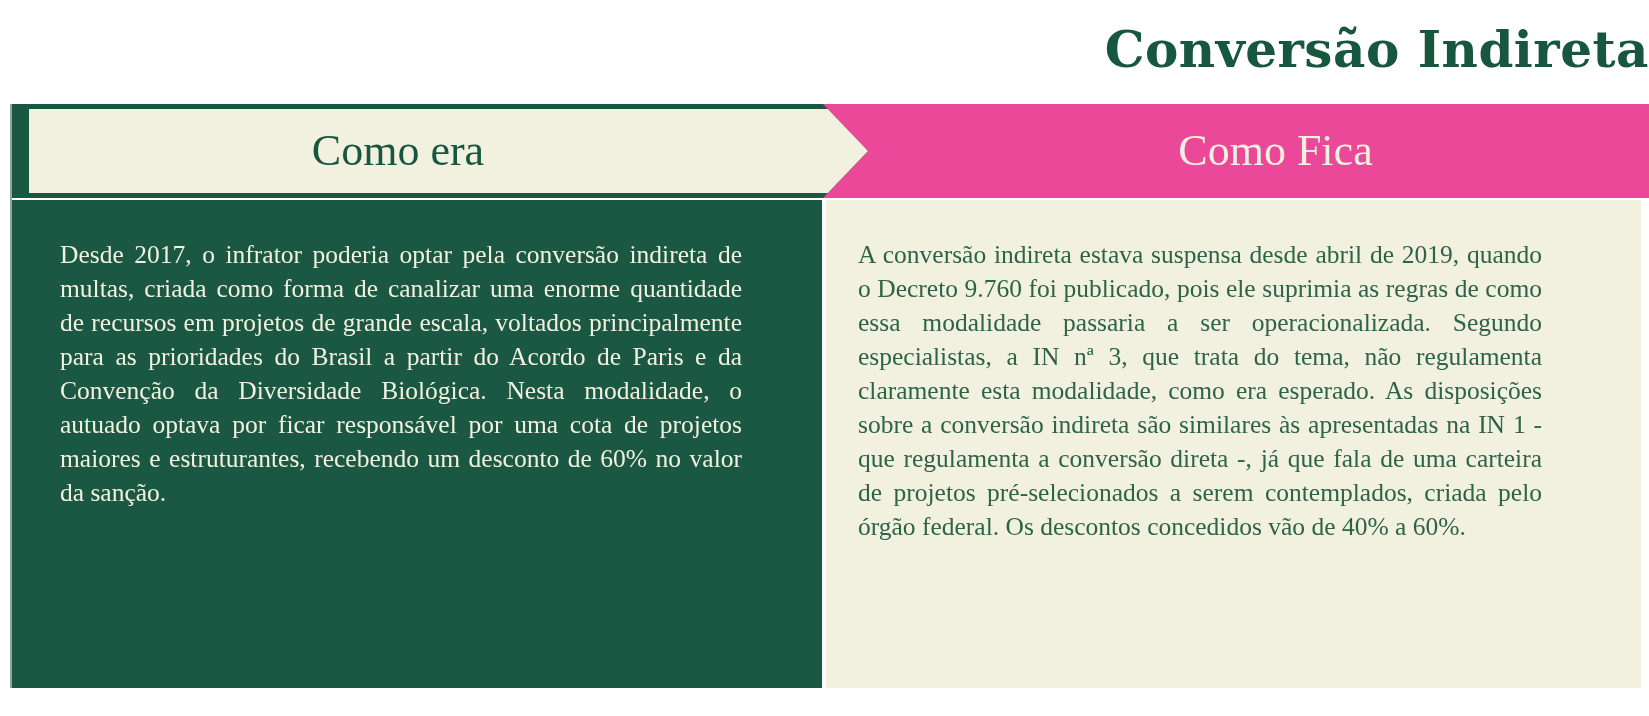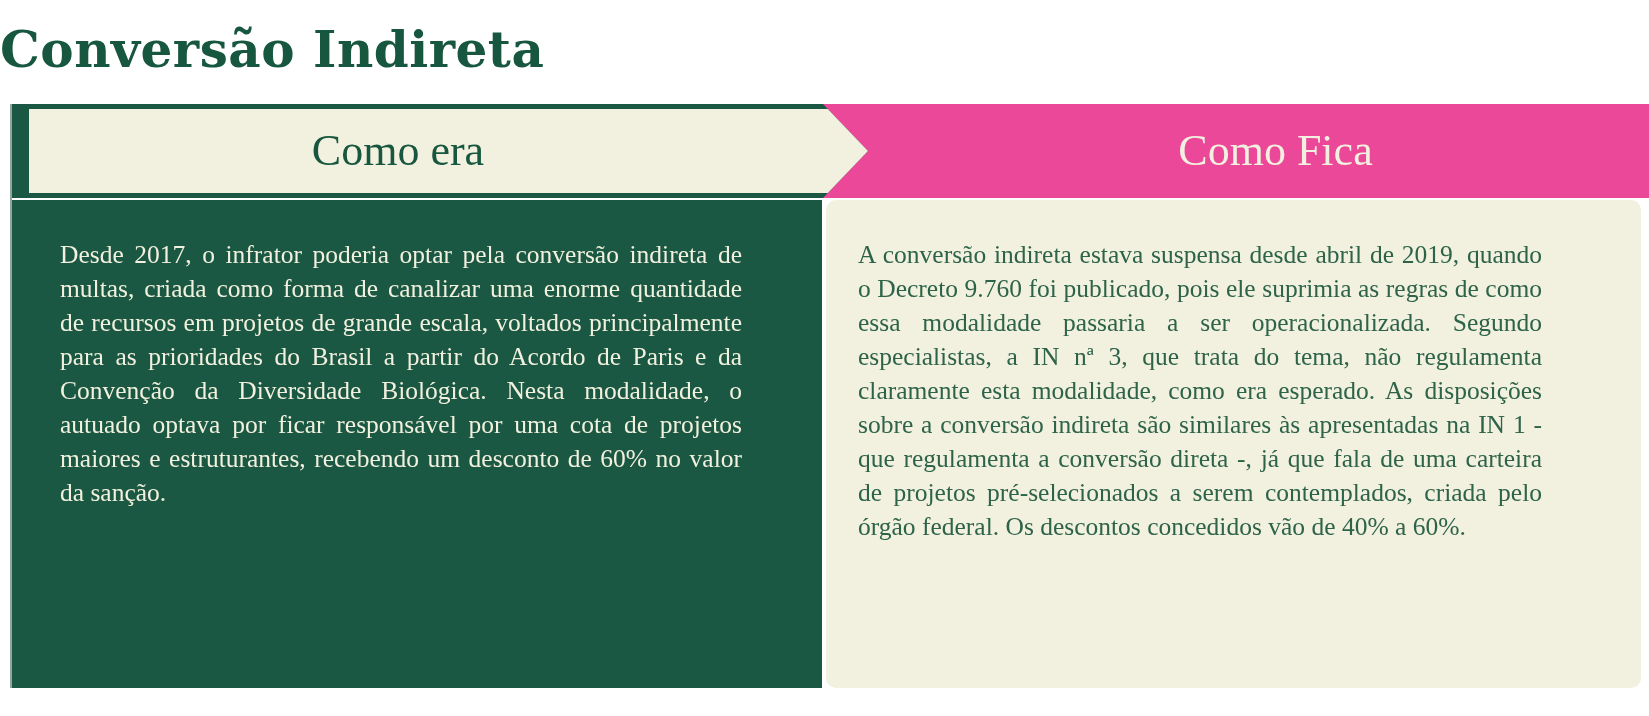--- a/index.html
+++ b/index.html
@@ -22,21 +22,21 @@
     height: 716px;
     background: #ffffff;
   }
 
   
   .title {
     position: absolute;
     left: 0;
     top: 10px;
     width: 1649px;
-    text-align: left;
+    text-align: right;
     font-family: "DejaVu Serif", "Liberation Serif", serif;
     font-weight: bold;
     font-size: 50px;
     line-height: 80px;
     letter-spacing: 0.5px;
     color: #17573f;
     white-space: nowrap;
   }
 
   
@@ -115,21 +115,20 @@
   }
   .panel-left {
     left: 12px;
     width: 810px;
     background: #1a5843;
   }
   .panel-right {
     left: 826px;
     width: 815px;
     background: #f2f0de;
-    border-radius: 10px;
   }
 
   .panel-text {
     position: absolute;
     top: 38px;
     font-family: "Liberation Serif", "DejaVu Serif", serif;
     font-size: 25.5px;
     line-height: 34px;
     text-align: justify;
     text-justify: inter-word;

